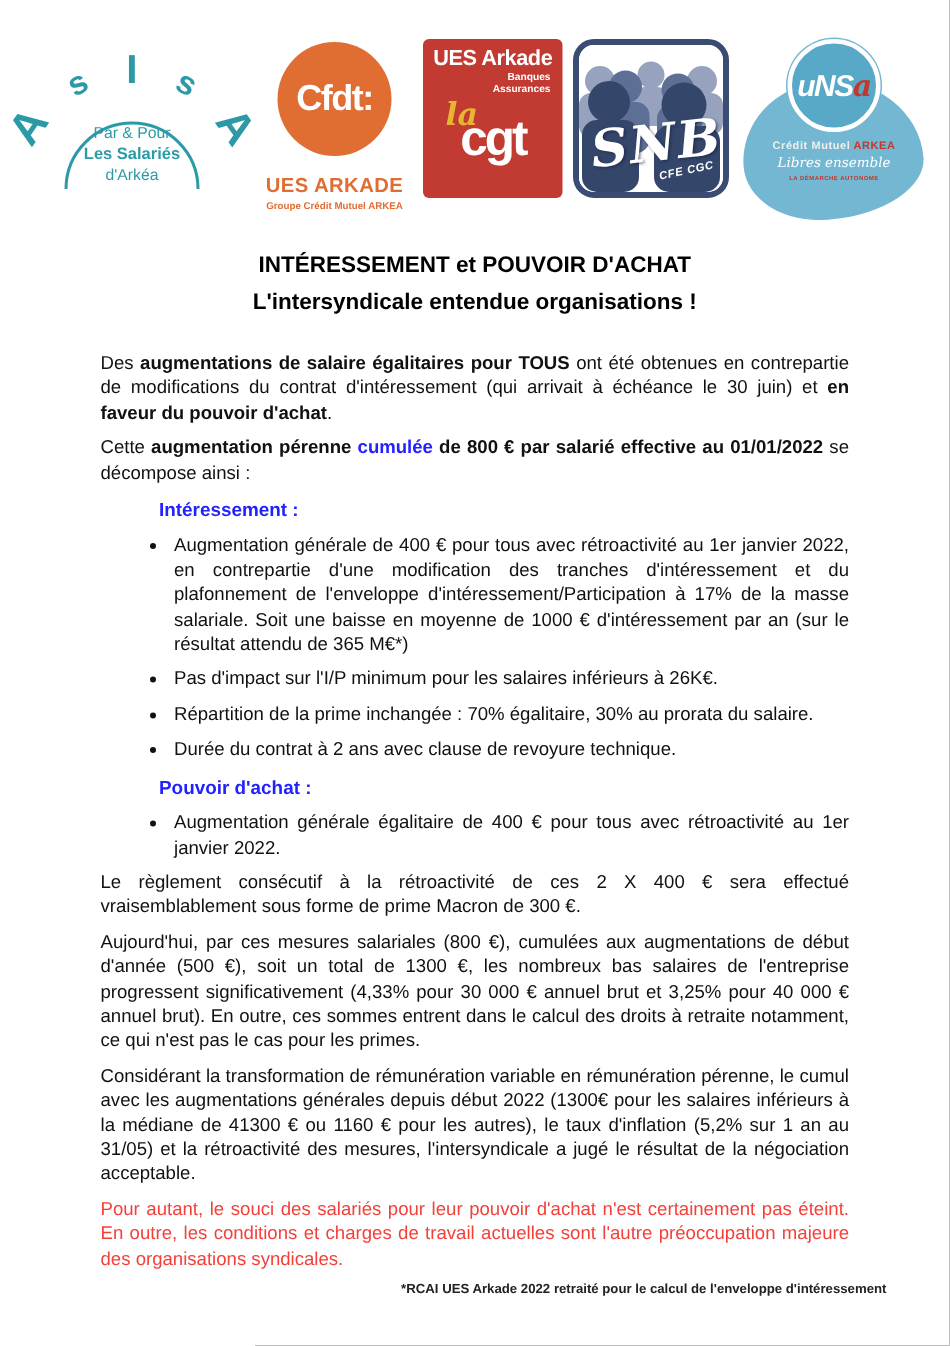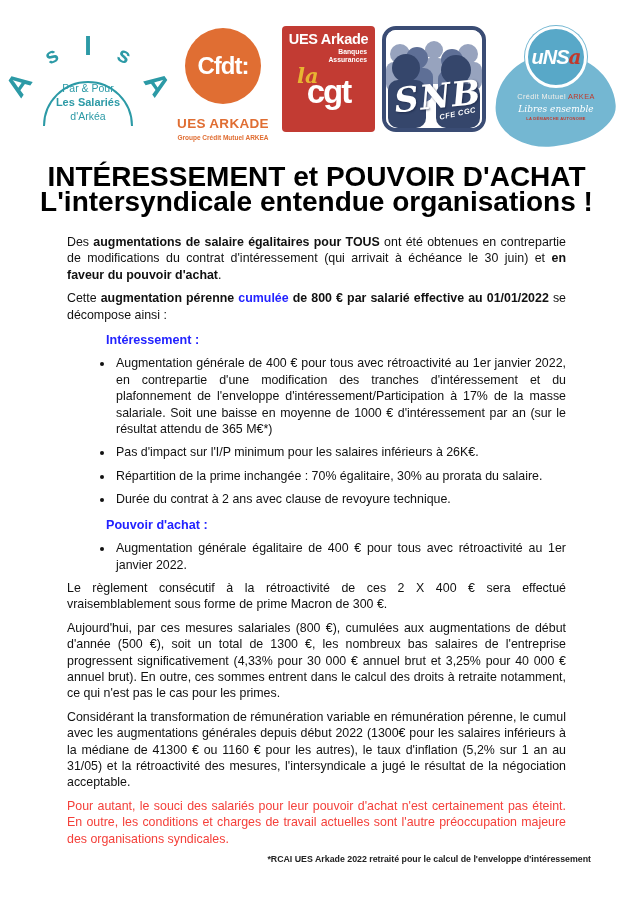--- a/index.html
+++ b/index.html
@@ -80,34 +80,34 @@
   }
   .unsa-circle{
     position:absolute;left:32px;top:2px;width:62px;height:62px;border-radius:50%;
     background:#58a8c8;border:3px solid #fff;box-shadow:0 0 0 1px var(--unsa-blue);
     display:flex;align-items:center;justify-content:center;
   }
   .unsa-name{font-weight:bold;font-style:italic;font-size:20px;color:#fff;letter-spacing:-1px;}
   .unsa-name .accent{color:var(--unsa-red);font-family:"DejaVu Serif",serif;}
   .unsa-org{
     position:absolute;left:0;top:68px;width:100%;text-align:center;
-    font-size:7.3px;font-weight:normal;letter-spacing:.4px;color:#f2efe9;
+    font-size:7.3px;font-weight:bold;letter-spacing:.4px;color:#f2efe9;
   }
   .unsa-org .accent{color:var(--unsa-red);}
   .unsa-tagline{
     position:absolute;left:0;top:80px;width:100%;text-align:center;color:#fff;
     font-family:"DejaVu Serif",serif;font-style:italic;font-size:9px;
   }
   .unsa-subtagline{
     position:absolute;left:0;top:92px;width:100%;text-align:center;
     color:var(--unsa-red);font-weight:bold;font-size:4px;letter-spacing:.3px;
   }
   
   .title{
-    text-align:center;font-weight:bold;font-size:28px;line-height:25px;
+    text-align:center;font-weight:bold;font-size:15px;line-height:25px;
     margin-top:14px;color:#000;
   }
   
   .content{margin:20px 67px 0 67px;font-size:12.4px;line-height:16.4px;}
   .content p{text-align:justify;margin-bottom:7px;}
   .b{font-weight:bold;}
   .blue{color:var(--blue);font-weight:bold;}
   .heading{color:var(--blue);font-weight:bold;margin:9px 0 7px 0;font-size:12.6px;padding-left:39px;}
   .content ul{margin:0 0 7px 0;padding-left:47px;}
   .content li{text-align:justify;margin-bottom:7px;padding-left:2px;}

